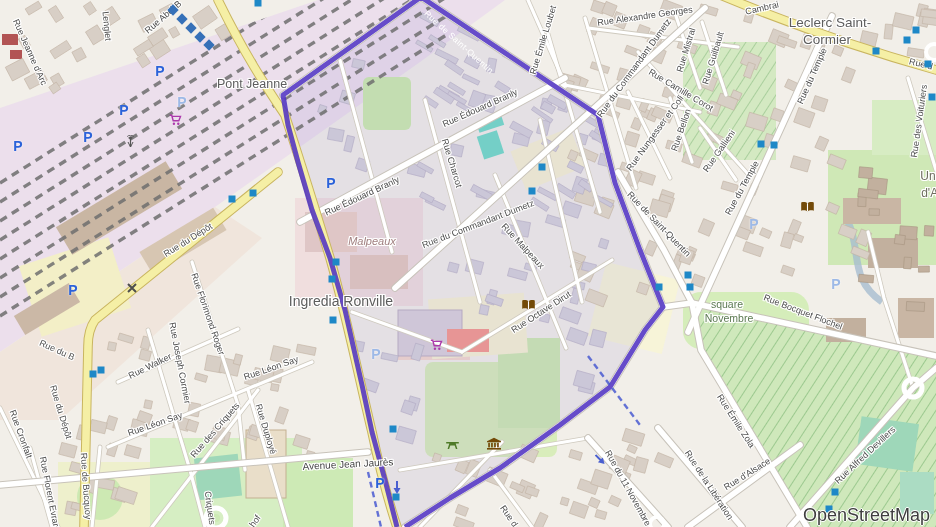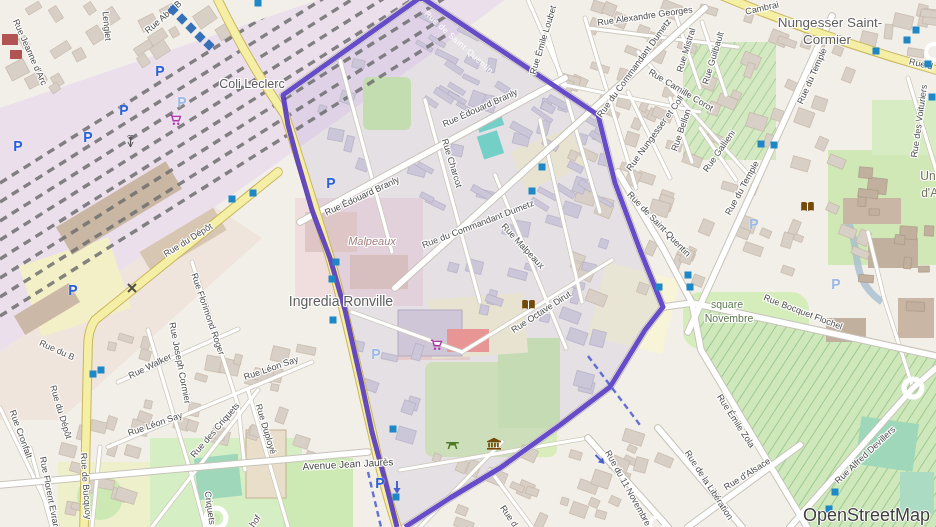--- a/index.html
+++ b/index.html
@@ -575,22 +575,22 @@
       <div class="lbl st" style="left: 210px; top: 508px; transform: translate(-50%, -50%) rotate(82deg);">Criquets</div>
       <div class="lbl st" style="left: 266px; top: 429px; transform: translate(-50%, -50%) rotate(73deg);">Rue Duployé</div>
       <div class="lbl st" style="left: 255px; top: 521px; transform: translate(-50%, -50%) rotate(-55deg);">hof</div>
       <div class="lbl stb" style="left: 348px; top: 464px; transform: translate(-50%, -50%) rotate(-3deg);">Avenue Jean Jaurès</div>
       <div class="lbl st" style="left: 509px; top: 516px; transform: translate(-50%, -50%) rotate(55deg);">Rue d</div>
       <div class="lbl st" style="left: 628px; top: 488px; transform: translate(-50%, -50%) rotate(61deg);">Rue du 11 Novembre</div>
       <div class="lbl st" style="left: 709px; top: 485px; transform: translate(-50%, -50%) rotate(57deg);">Rue de la Libération</div>
       <div class="lbl st" style="left: 747px; top: 474px; transform: translate(-50%, -50%) rotate(-32deg);">Rue d'Alsace</div>
       <div class="lbl st" style="left: 736px; top: 421px; transform: translate(-50%, -50%) rotate(57deg);">Rue Émile Zola</div>
       <div class="lbl st" style="left: 865px; top: 455px; transform: translate(-50%, -50%) rotate(-43deg);">Rue Alfred Devillers</div>
-      <div class="lbl town" style="left: 252px; top: 84px; font-size: 12.5px; transform: translate(-50%, -50%);">Coli Leclerc</div>
-      <div class="lbl town" style="left: 830px; top: 22px; font-size: 13.5px; transform: translate(-50%, -50%);">Nungesser Saint-</div>
+      <div class="lbl town" style="left: 252px; top: 84px; font-size: 12.5px; transform: translate(-50%, -50%);">Pont Jeanne</div>
+      <div class="lbl town" style="left: 830px; top: 22px; font-size: 13.5px; transform: translate(-50%, -50%);">Leclerc Saint-</div>
       <div class="lbl town" style="left: 827px; top: 39px; font-size: 13.5px; transform: translate(-50%, -50%);">Cormier</div>
       <div class="lbl town" style="left: 341px; top: 301px; font-size: 14px; transform: translate(-50%, -50%);">Ingredia  Ronville</div>
       <div class="lbl ind" style="left: 372px; top: 241px; font-size: 11px; transform: translate(-50%, -50%);">Malpeaux</div>
       <div class="lbl park" style="left: 727px; top: 304px; font-size: 10.5px; transform: translate(-50%, -50%);">square</div>
       <div class="lbl park" style="left: 729px; top: 318px; font-size: 10.5px; transform: translate(-50%, -50%);">Novembre</div>
       <div class="lbl univ" style="left: 947px; top: 176px; font-size: 12px; transform: translate(-50%, -50%);">Université</div>
       <div class="lbl univ" style="left: 941px; top: 193px; font-size: 12px; transform: translate(-50%, -50%);">d'Artois</div>
     </div>
   <div id="markers">
       <div class="mk" style="left: 18px; top: 146px;"><span class="p-ico">P</span></div>

